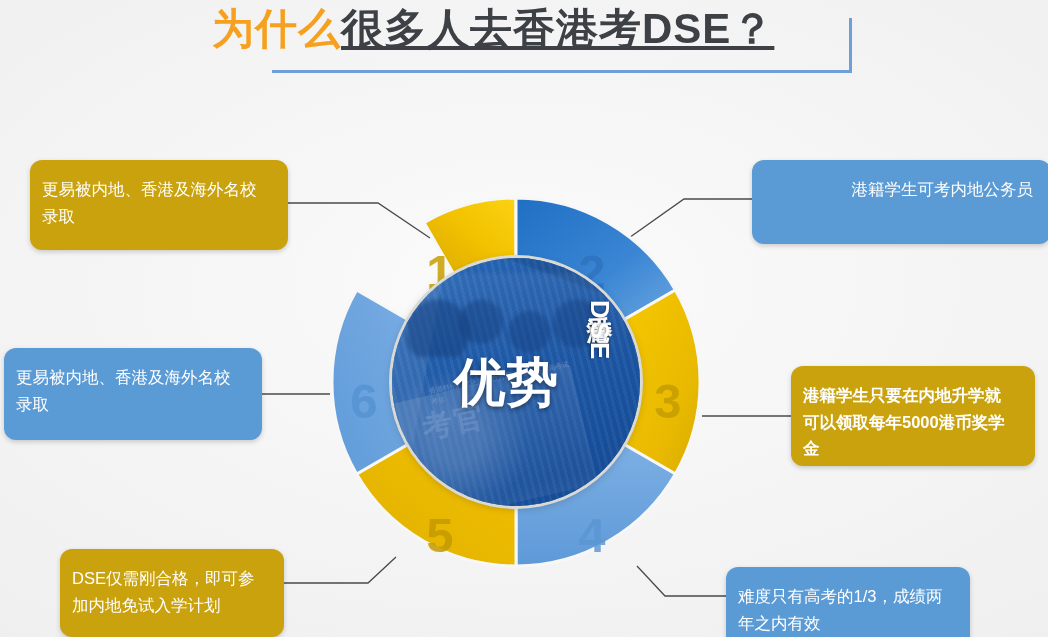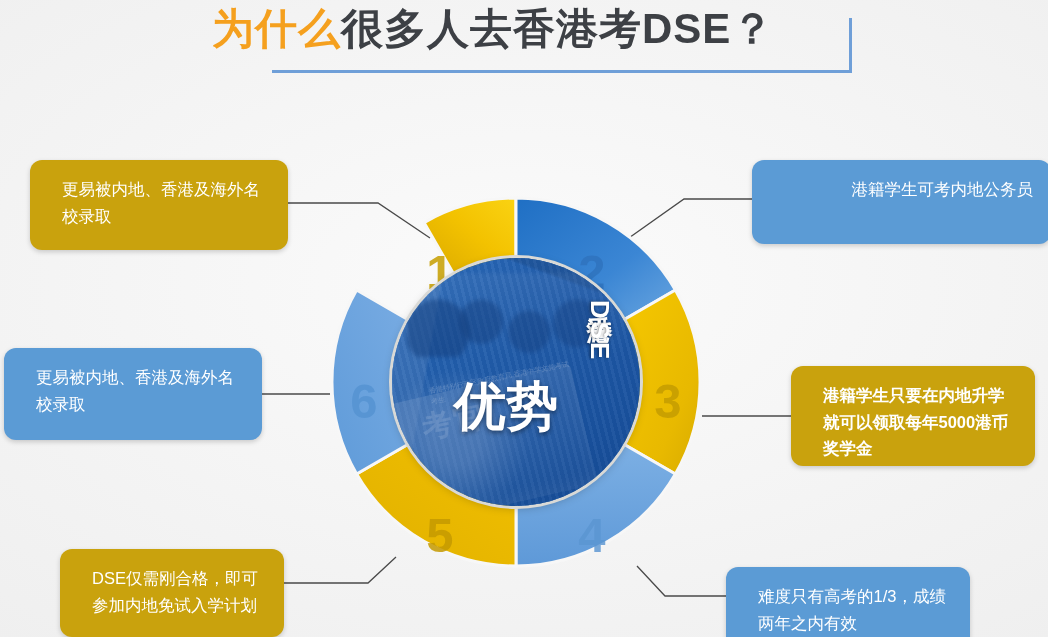--- a/index.html
+++ b/index.html
@@ -20,21 +20,21 @@
   
   .title-wrap{
     position:absolute; left:208px; top:-2px; width:650px; height:78px;
   }
   .title{
     font-size:42px; font-weight:bold; letter-spacing:1px;
     white-space:nowrap; line-height:62px;
     padding-left:4px;
   }
   .title .t-orange{ color:#f5a01e;margin-top:19px; }
-  .title .t-dark{ color:#3d4045; }
+  .title .t-dark{ color:#3d4045;text-decoration:underline; }
   .title-bracket{
     position:absolute; left:272px; top:18px; width:580px; height:55px;
     border-right:3px solid #6f9fd8;
     border-bottom:3px solid #6f9fd8;
     pointer-events:none;
   }
 
   
   .donut-area{
     position:absolute; left:330px; top:196px; width:372px; height:372px;
@@ -94,37 +94,37 @@
     transform:rotate(-11deg); line-height:1.5;
   }
   .hub-vert{
     position:absolute; right:22px; top:36px;
     font-size:26px; font-weight:bold; color:#ffffff;
     writing-mode:vertical-rl; text-orientation:mixed;
     letter-spacing:3px;
     text-shadow:0 1px 3px rgba(0,0,0,.45);
   }
   .hub-big{
-    position:absolute; left:62px; top:124px;
+    position:absolute; left:62px; top:100px;
     font-size:52px; font-weight:bold; color:#ffffff;
     line-height:0.96; letter-spacing:0;
     text-shadow:0 2px 5px rgba(0,0,0,.45);
   }
 
   
   .lines{ position:absolute; left:0; top:0; width:1048px; height:637px; pointer-events:none; }
 
   
   .box{
     position:absolute;
     border-radius:12px;
     color:#ffffff;
     font-size:16.5px;
     line-height:1.62;
-    padding:16px 18px 14px 32px;
+    padding:16px 18px 14px 12px;
     box-shadow:0 2px 5px rgba(0,0,0,.18);
   }
   .box.gold{ background:#c9a20d; }
   .box.blue{ background:#5b9bd5; }
 
   #box1{ left:30px;  top:160px; width:258px; height:90px; }
   #box2{ left:752px; top:160px; width:299px; height:84px;text-align:right; }
   #box3{ left:791px; top:366px; width:244px; height:100px;font-weight:bold; }
   #box4{ left:726px; top:567px; width:244px; height:108px; }
   #box5{ left:60px;  top:549px; width:224px; height:88px; }

